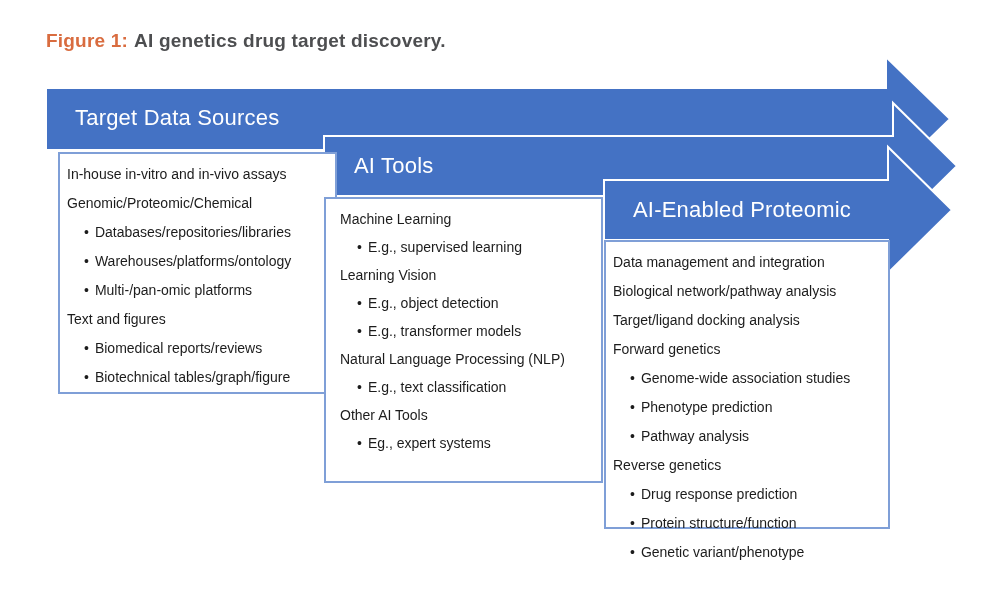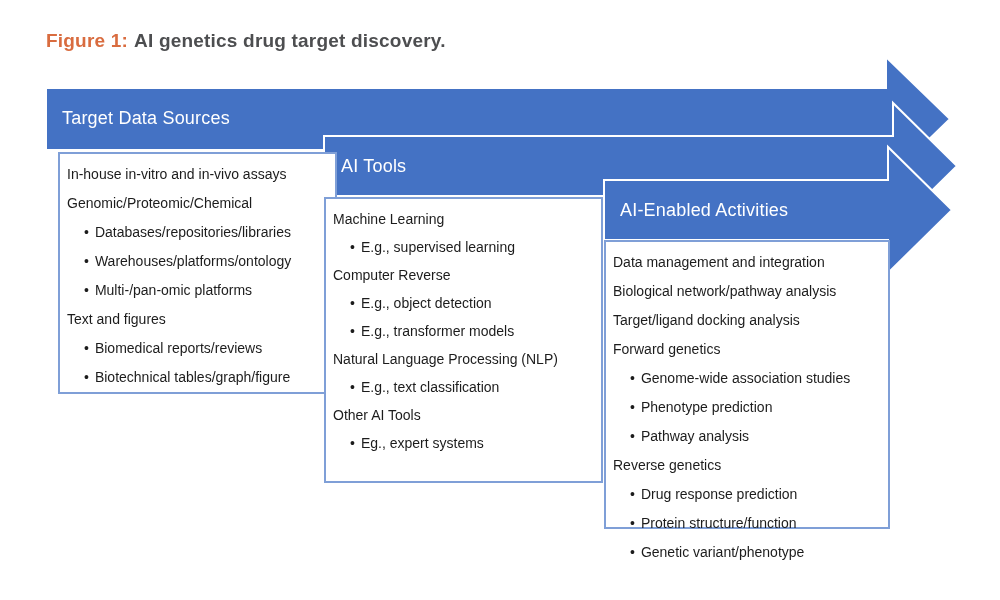--- a/index.html
+++ b/index.html
@@ -27,43 +27,44 @@
   #arrows polygon {
     fill: var(--arrow-fill, #4472C4);
     stroke: var(--arrow-outline, #ffffff);
     stroke-width: 2;
     stroke-linejoin: miter;
   }
 
   .banner-label {
     position: absolute;
     color: var(--banner-text, #ffffff);
-    font-size: 18px;
+    font-size: 22px;
     line-height: 22px;
     white-space: nowrap;
     letter-spacing: 0.2px;
+    margin-left: 13px;
   }
   #banner-1 { left: 62px;  top: 107px; }
   #banner-2 { left: 341px; top: 155px; }
   #banner-3 { left: 620px; top: 199px; }
 
   .listbox {
     position: absolute;
     background: var(--box-bg, #ffffff);
     border: 2px solid var(--box-border, #7F9FD7);
     box-sizing: border-box;
     color: var(--item-text, #1C1C1C);
     font-size: 14px;
     padding: 6px 2px 0 7px;
   }
   #box-1 { left: 46px;  top: 152px; width: 279px; height: 242px; margin-left: 12px; }
   #box-2 { left: 324px; top: 197px; width: 279px; height: 286px; }
   #box-3 { left: 604px; top: 240px; width: 286px; height: 289px; }
   #box-1 .item { line-height: 29px; }
-  #box-2 .item { line-height: 28px; }
+  #box-2 .item { line-height: 28px; margin-left: 7px; }
   #box-3 .item { line-height: 29px; }
   .item { white-space: nowrap; }
   .item.lvl1 { padding-left: 17px; }
   .blt { margin-right: 6px; }
 </style>
 </head>
 <body>
 
 <div id="canvas">
 
@@ -72,36 +73,36 @@
   </div>
 
   <svg id="arrows" viewBox="0 0 1000 600" xmlns="http://www.w3.org/2000/svg">
     <polygon points="46,88 886,88 886,57 950,119 886,181 886,150 46,150"></polygon>
     <polygon points="324,136 893,136 893,103 957,166 893,229 893,196 324,196"></polygon>
     <polygon points="604,180 888,180 888,147 952,210 888,273 888,240 604,240"></polygon>
   </svg>
 
   <div id="banner-1" class="banner-label">Target Data Sources</div>
   <div id="banner-2" class="banner-label">AI Tools</div>
-  <div id="banner-3" class="banner-label">AI-Enabled Activities</div>
+  <div id="banner-3" class="banner-label">AI-Enabled Proteomic</div>
 
   <div id="box-1" class="listbox">
       <div class="item lvl0"><span>In-house in-vitro and in-vivo assays</span></div>
       <div class="item lvl0"><span>Genomic/Proteomic/Chemical</span></div>
       <div class="item lvl1"><span class="blt">•</span><span>Databases/repositories/libraries</span></div>
       <div class="item lvl1"><span class="blt">•</span><span>Warehouses/platforms/ontology</span></div>
       <div class="item lvl1"><span class="blt">•</span><span>Multi-/pan-omic platforms</span></div>
       <div class="item lvl0"><span>Text and figures</span></div>
       <div class="item lvl1"><span class="blt">•</span><span>Biomedical reports/reviews</span></div>
       <div class="item lvl1"><span class="blt">•</span><span>Biotechnical tables/graph/figure</span></div>
     </div>
   <div id="box-2" class="listbox">
       <div class="item lvl0"><span>Machine Learning</span></div>
       <div class="item lvl1"><span class="blt">•</span><span>E.g., supervised learning</span></div>
-      <div class="item lvl0"><span>Computer Reverse</span></div>
+      <div class="item lvl0"><span>Learning Vision</span></div>
       <div class="item lvl1"><span class="blt">•</span><span>E.g., object detection</span></div>
       <div class="item lvl1"><span class="blt">•</span><span>E.g., transformer models</span></div>
       <div class="item lvl0"><span>Natural Language Processing (NLP)</span></div>
       <div class="item lvl1"><span class="blt">•</span><span>E.g., text classification</span></div>
       <div class="item lvl0"><span>Other AI Tools</span></div>
       <div class="item lvl1"><span class="blt">•</span><span>Eg., expert systems</span></div>
     </div>
   <div id="box-3" class="listbox">
       <div class="item lvl0"><span>Data management and integration</span></div>
       <div class="item lvl0"><span>Biological network/pathway analysis</span></div>

